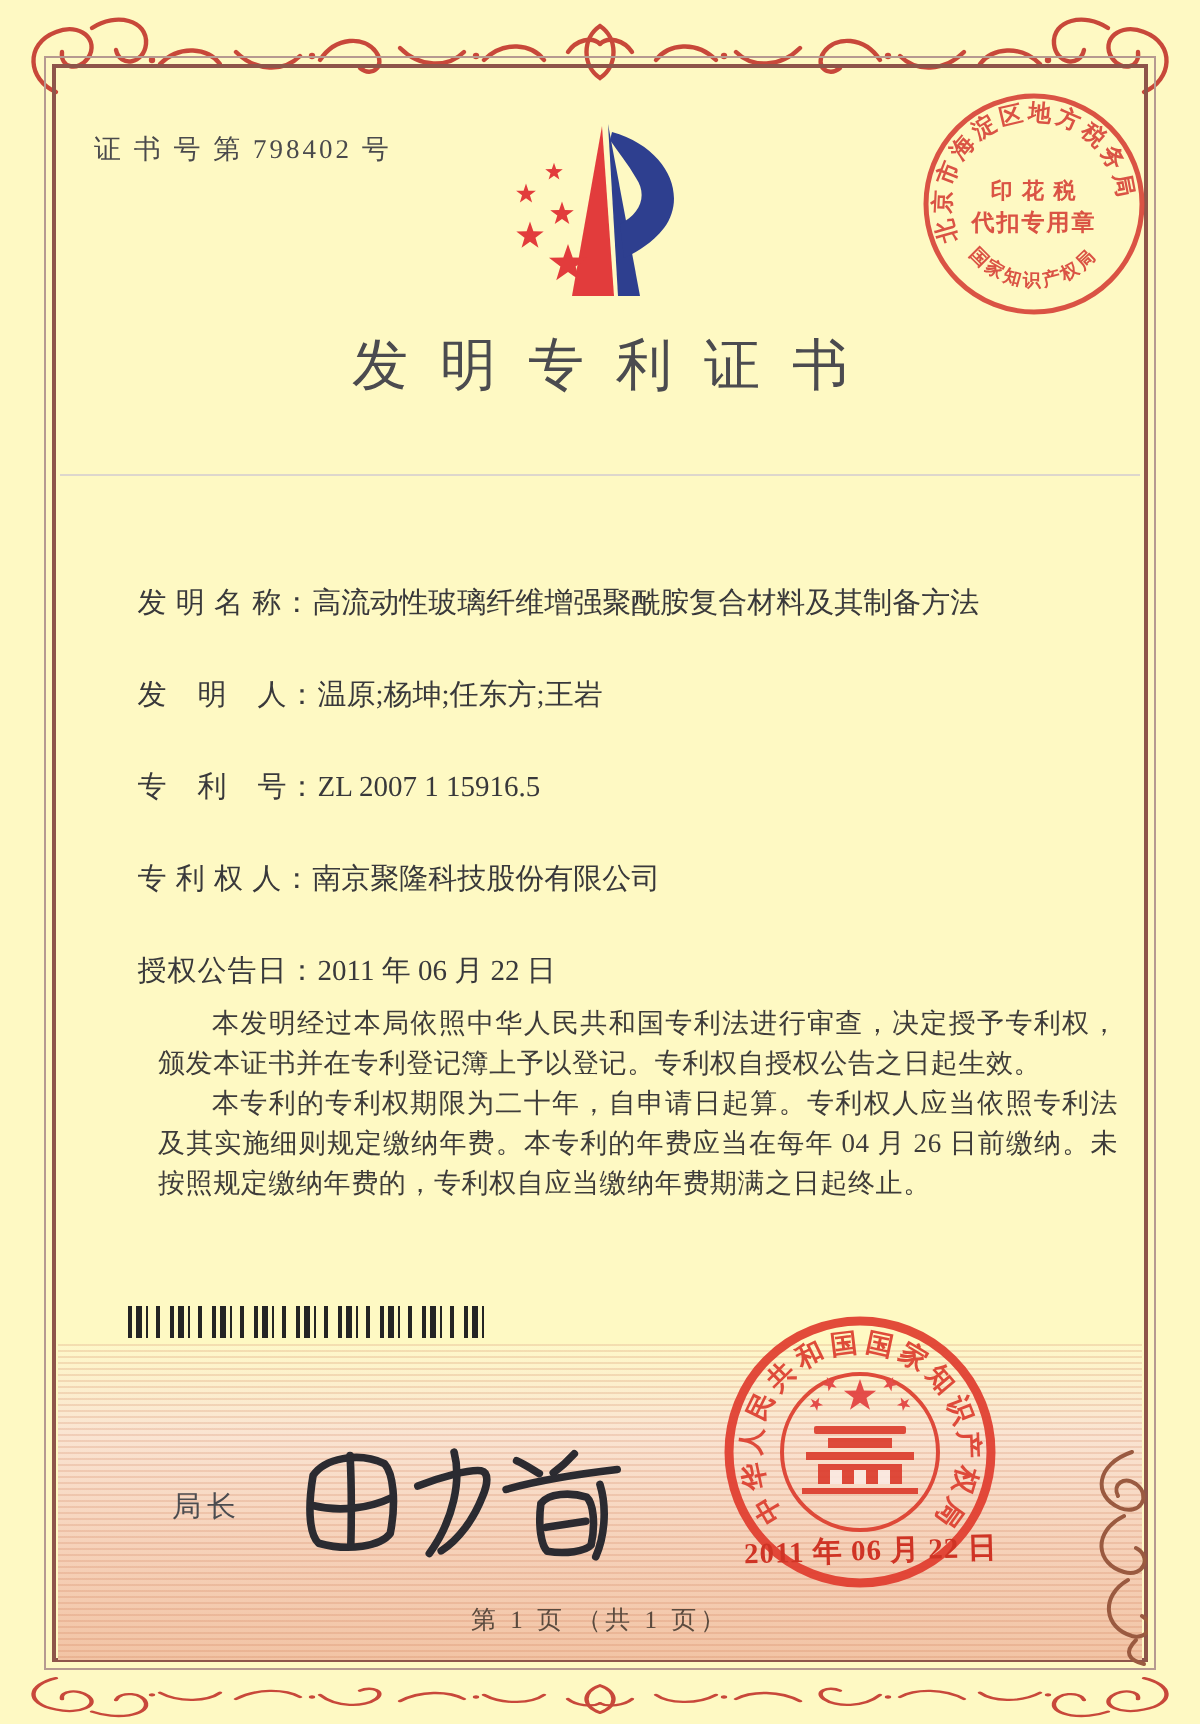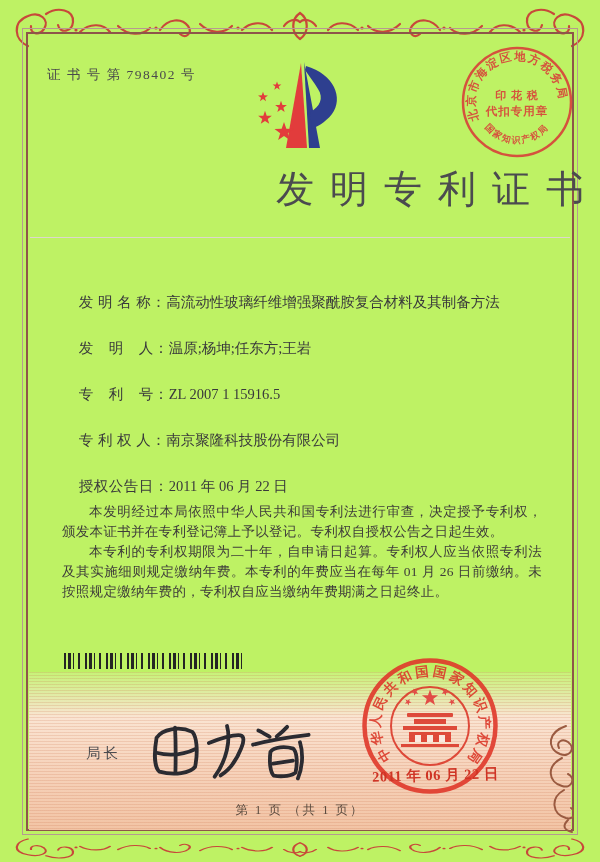--- a/index.html
+++ b/index.html
@@ -1,44 +1,44 @@
 <!DOCTYPE html>
 <html><head>
 <meta charset="utf-8">
 <style>
   * { box-sizing: border-box; margin: 0; padding: 0; }
   html, body { width: 600px; height: 862px; }
   body { background: #f6f3ec; font-family: "Liberation Serif", "DejaVu Serif", serif; }
-  .page { position: relative; width: 600px; height: 862px; background: #bef264; overflow: hidden; }
+  .page { position: relative; width: 600px; height: 862px; background: #fef9c3; overflow: hidden; }
 
   .frame-outer { position: absolute; left: 22px; top: 28px; width: 556px; height: 807px; border: 1px solid #b69a90; }
   .frame-inner { position: absolute; left: 26px; top: 32px; width: 548px; height: 799px; border: 2px solid #8e554a; }
 
   .lower-bg { position: absolute; left: 29px; top: 672px; width: 542px; height: 158px;
     background-image:
       repeating-linear-gradient(180deg, rgba(198,104,64,0.18) 0 1px, rgba(255,255,255,0) 1px 3px),
       linear-gradient(180deg, rgba(253,244,235,0.15) 0, #fae4d2 45px, #f6d2ba 100px, #f2c4a5 158px);
   }
 
   .orn-top { position: absolute; left: 0; top: 6px; }
   .orn-bottom { position: absolute; left: 0; top: 838px; }
   .flourish { position: absolute; left: 526px; top: 724px; }
 
   .certno { position: absolute; left: 47px; top: 66px; font-size: 13.5px; letter-spacing: 1.5px; color: #4a4a4c; white-space: pre; }
   .logo { position: absolute; left: 248px; top: 60px; }
   .seal-small { position: absolute; left: 459px; top: 44px; }
 
-  .title { position: absolute; left: 0; top: 164px; width: 100%; text-align: right; font-size: 38px; letter-spacing: 16px; text-indent: 16px; color: #4b4b4f; font-weight: 500; }
+  .title { position: absolute; left: 0; top: 164px; width: 100%; text-align: center; font-size: 28px; letter-spacing: 16px; text-indent: 16px; color: #4b4b4f; font-weight: 500; }
   .title-rule { position: absolute; left: 30px; top: 237px; width: 540px; height: 1px; background: #ddd7cd; }
 
   .fields { position: absolute; left: 47px; top: 233px; width: 505px; }
   .frow { height: 46px; line-height: 46px; font-size: 14.5px; color: #39393b; white-space: pre; }
-  .flabel { letter-spacing: 0.5px; margin-left: 10px; }
-
-  .paras { position: absolute; left: 62px; top: 502px; width: 480px; font-size: 13.5px; line-height: 20px; color: #3e3c3a; text-align: justify; letter-spacing: 0.3px; }
+  .flabel { letter-spacing: 0.5px; }
+
+  .paras { position: absolute; left: 79px; top: 502px; width: 480px; font-size: 13.5px; line-height: 20px; color: #3e3c3a; text-align: justify; letter-spacing: 0.3px; }
   .paras p { text-indent: 2em; }
 
   .barcode { position: absolute; left: 64px; top: 653px; width: 181px; height: 16px;
     background: repeating-linear-gradient(90deg, #242424 0 2px, transparent 2px 4px, #242424 4px 7px, transparent 7px 9px, #242424 9px 10px, transparent 10px 14px, #242424 14px 16px, transparent 16px 21px);
   }
 
   .sig-label { position: absolute; left: 86px; top: 744px; font-size: 14.5px; letter-spacing: 3px; color: #4c4c50; }
   .sig-svg { position: absolute; left: 143px; top: 702px; transform: rotate(-3deg); }
 
   .seal-big { position: absolute; left: 360px; top: 656px; }
@@ -131,21 +131,21 @@
     <div class="frow">
       <span class="flabel">专 利 权 人：</span><span class="fvalue">南京聚隆科技股份有限公司</span>
     </div>
     <div class="frow">
       <span class="flabel">授权公告日：</span><span class="fvalue">2011 年 06 月 22 日</span>
     </div>
   </div>
 
   <div class="paras">
     <p>本发明经过本局依照中华人民共和国专利法进行审查，决定授予专利权，颁发本证书并在专利登记簿上予以登记。专利权自授权公告之日起生效。</p>
-    <p>本专利的专利权期限为二十年，自申请日起算。专利权人应当依照专利法及其实施细则规定缴纳年费。本专利的年费应当在每年 01 月 26 日前缴纳。未按照规定缴纳年费的，专利权自应当缴纳年费期满之日起终止。</p>
+    <p>本专利的专利权期限为二十年，自申请日起算。专利权人应当依照专利法及其实施细则规定缴纳年费。本专利的年费应当在每年 04 月 26 日前缴纳。未按照规定缴纳年费的，专利权自应当缴纳年费期满之日起终止。</p>
   </div>
 
   <div class="barcode"></div>
 
   <div class="sig-label">局长</div>
   <span class="vh">田力普</span>
   <svg class="sig-svg" width="170" height="85" viewBox="0 0 170 85">
     <g fill="none" stroke="#2b2b31" stroke-width="3.8" stroke-linecap="round" stroke-linejoin="round">
       <path d="M14,32 C10,50 11,62 15,66 C30,71 46,69 51,63 C55,47 54,33 50,28 C37,21 20,24 14,32 Z"></path>
       <path d="M33,23 C33,38 32,55 31,68"></path>

